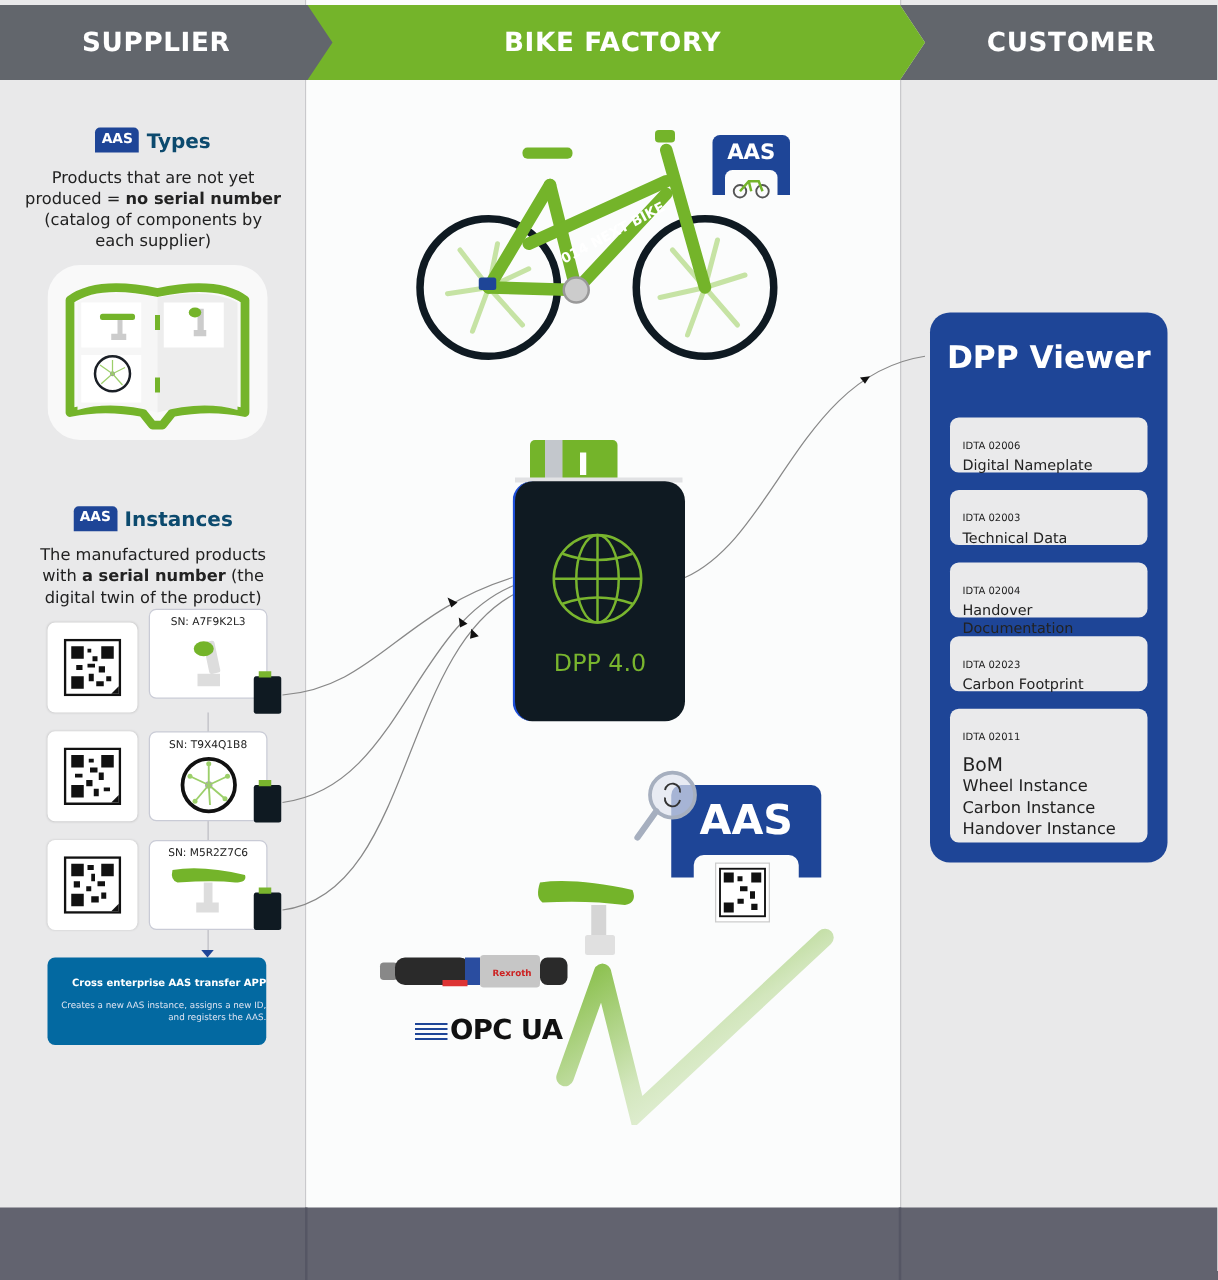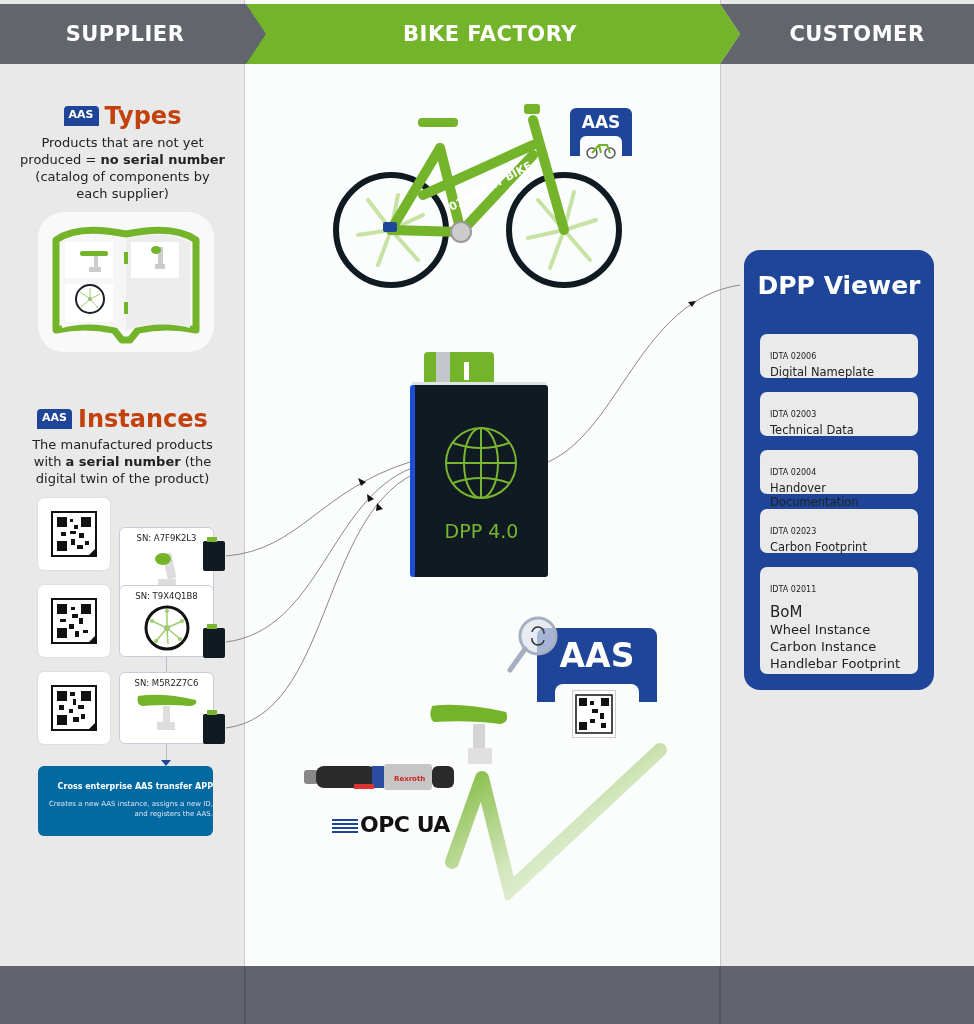--- a/index.html
+++ b/index.html
@@ -7,21 +7,21 @@
   .col-left { position: absolute; left: 0; top: 0; width: 245px; height: 1024px; background: #e9e9ea; border-right: 1px solid #c9c9cc; }
   .col-mid { position: absolute; left: 245px; top: 0; width: 475px; height: 1024px; background: #fbfcfc; }
   .col-right { position: absolute; left: 720px; top: 0; width: 254px; height: 1024px; background: #e9e9ea; border-left: 1px solid #c9c9cc; }
   .header-bar { position: absolute; left: 0; top: 4px; width: 974px; height: 60px; }
   .h-seg { position: absolute; top: 0; height: 60px; display: flex; align-items: center; justify-content: center; color: #fff; font-family: "DejaVu Sans", sans-serif; font-weight: bold; font-size: 21px; letter-spacing: 0.5px; }
   .footer-bar { position: absolute; left: 0; top: 966px; width: 974px; height: 58px; background: #62636f; }
   .footer-bar .div { position: absolute; top: 0; width: 2px; height: 58px; background: #555664; }
 
   .aas-chip { display: inline-flex; align-items: center; justify-content: center; background: #1e4597; color: #fff; font-weight: bold; font-size: 11px; border-radius: 4px 4px 0 0; padding: 2px 5px 5px; position: relative; height: 20px; }
   .section-title { position: absolute; left: 0; width: 245px; display: flex; justify-content: center; align-items: center; gap: 6px; }
-  .section-title .ttl { color: #c2410c; font-weight: bold; font-size: 24px; }
+  .section-title .ttl { color: #0c4a6e; font-weight: bold; font-size: 16px; }
   .desc { position: absolute; left: 20px; width: 205px; text-align: center; font-size: 13px; color: #222; line-height: 17px; }
   .desc b { font-weight: bold; }
 
   .qr-card { position: absolute; width: 72px; height: 72px; background: #fff; border-radius: 6px; box-shadow: 0 0 2px rgba(0,0,0,0.15); display: flex; align-items: center; justify-content: center; }
   .sn-card { position: absolute; width: 95px; height: 72px; background: #fff; border-radius: 6px; border: 1px solid #c9cbd6; text-align: center; }
   .sn-card .sn { font-size: 8.5px; color: #222; margin-top: 5px; }
   .mini-dpp { position: absolute; width: 22px; height: 30px; background: #0f1a22; border-radius: 2px; }
   .mini-dpp::before { content: ""; position: absolute; left: 4px; top: -4px; width: 10px; height: 5px; background: #79b52e; }
 
   .transfer { position: absolute; left: 38px; top: 766px; width: 175px; height: 70px; background: #0369a1; border-radius: 6px; color: #fff; text-align: right; }
@@ -29,21 +29,21 @@
   .transfer .t2 { font-size: 7px; margin-top: 8px; line-height: 10px; color: #dfe4f2; }
 
   .viewer { position: absolute; left: 744px; top: 250px; width: 190px; height: 440px; background: #1e4597; border-radius: 16px; }
   .viewer .vt { color: #fff; font-weight: bold; font-size: 25px; text-align: center; margin-top: 21px; }
   .vcard { position: absolute; left: 16px; width: 158px; background: #eaeaeb; border-radius: 7px; padding: 18px 10px; }
   .vcard .id { font-size: 8px; color: #222; }
   .vcard .lbl { font-size: 11.5px; color: #222; margin-top: 4px; }
   .vcard .big { font-size: 15px; color: #222; margin-top: 9px; }
   .vcard .it { font-size: 13px; color: #222; line-height: 17px; }
 
-  .dpp-book { position: absolute; left: 410px; top: 385px; width: 138px; height: 192px; background: #0f1a22; border-radius: 3px; border-left: 5px solid #1d4ed8; }
+  .dpp-book { position: absolute; left: 410px; top: 385px; width: 138px; height: 192px; background: #0f1a22; border-radius: 16px; border-left: 2px solid #1d4ed8; }
   .dpp-book .lbl { position: absolute; bottom: 35px; left: 0; right: 0; text-align: center; color: #79b52e; font-size: 19px; }
 
   .big-aas { position: absolute; left: 537px; top: 628px; width: 120px; height: 74px; background: #1e4597; border-radius: 8px 8px 0 0; color: #fff; font-weight: bold; font-size: 33px; display: flex; justify-content: center; padding-top: 8px; }
   .opc { position: absolute; left: 332px; top: 812px; font-weight: bold; font-size: 22px; color: #111; font-family: "DejaVu Sans", sans-serif; letter-spacing: -0.5px; }
 </style>
 </head>
 <body>
 
 <div class="col-left"></div>
 <div class="col-mid"></div>
@@ -116,21 +116,21 @@
       <rect x="23" y="14" width="4" height="4" fill="#111"></rect>
       <rect x="19" y="20" width="6" height="3" fill="#111"></rect>
       <rect x="28" y="22" width="5" height="5" fill="#111"></rect>
       <rect x="20" y="28" width="4" height="6" fill="#111"></rect>
       <rect x="34" y="30" width="4" height="4" fill="#111"></rect>
       <rect x="26" y="34" width="6" height="4" fill="#111"></rect>
       <rect x="10" y="21" width="5" height="4" fill="#111"></rect>
       <polygon points="38,44 44,38 44,44" fill="#111"></polygon>
     </svg>
 </div>
-<div class="sn-card" style="left:119px;top:527px">
+<div class="sn-card" style="left:119px;top:487px">
   <div class="sn">SN: A7F9K2L3</div>
   <svg width="40" height="46" style="margin-top:4px">
       <rect x="18" y="6" width="9" height="26" rx="2" fill="#ddd" transform="rotate(-12 22 19)"></rect>
       <ellipse cx="16" cy="12" rx="8" ry="6" fill="#74b42a"></ellipse>
       <rect x="11" y="32" width="18" height="10" fill="#ddd"></rect>
     </svg>
 </div>
 <div class="mini-dpp" style="left:203px;top:541px"></div>
 
 <div class="qr-card" style="left:38px;top:585px">
@@ -348,20 +348,20 @@
   </div>
   <div class="vcard" style="top:259px;height:44px">
     <div class="id">IDTA 02023</div>
     <div class="lbl">Carbon Footprint</div>
   </div>
   <div class="vcard" style="top:317px;height:107px">
     <div class="id">IDTA 02011</div>
     <div class="big">BoM</div>
     <div class="it">Wheel Instance</div>
     <div class="it">Carbon Instance</div>
-    <div class="it">Handlebar Footprint</div>
+    <div class="it">Handover Instance</div>
   </div>
 </div>
 
 <div class="footer-bar">
   <div class="div" style="left:244px"></div>
   <div class="div" style="left:719px"></div>
 </div>
 
 </body></html>

